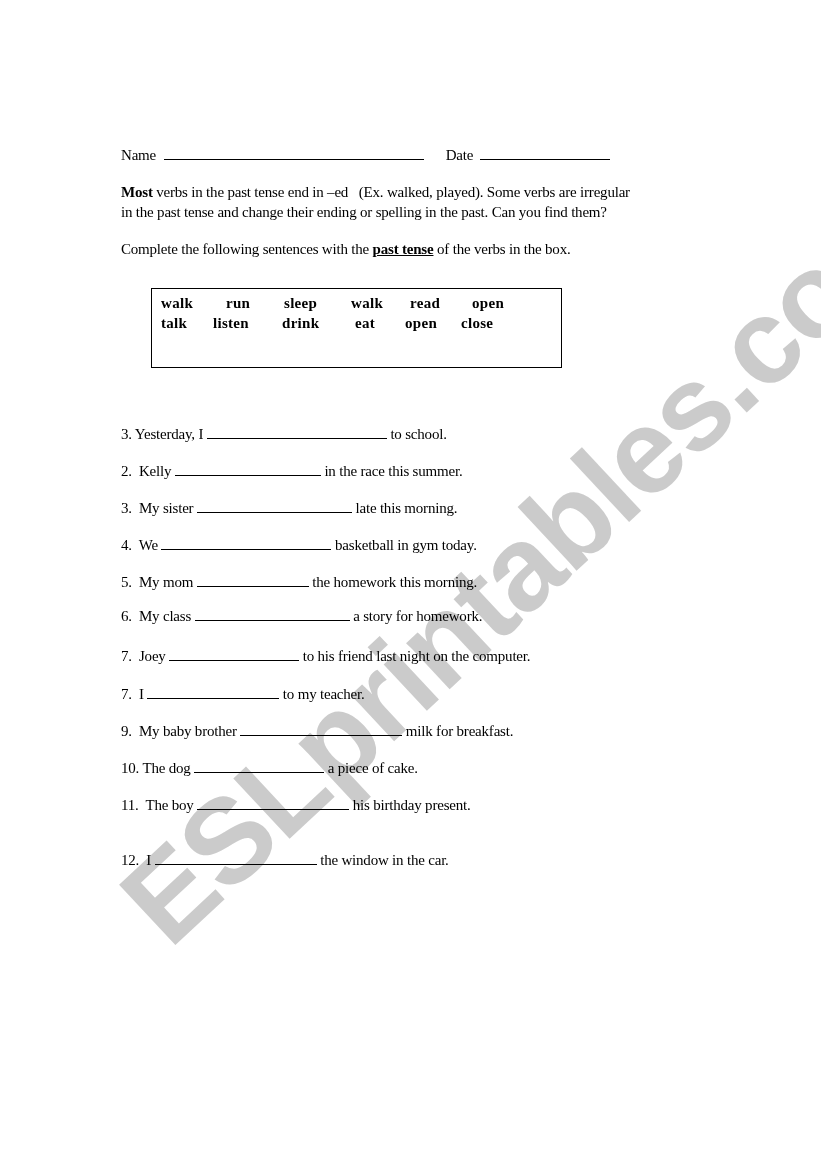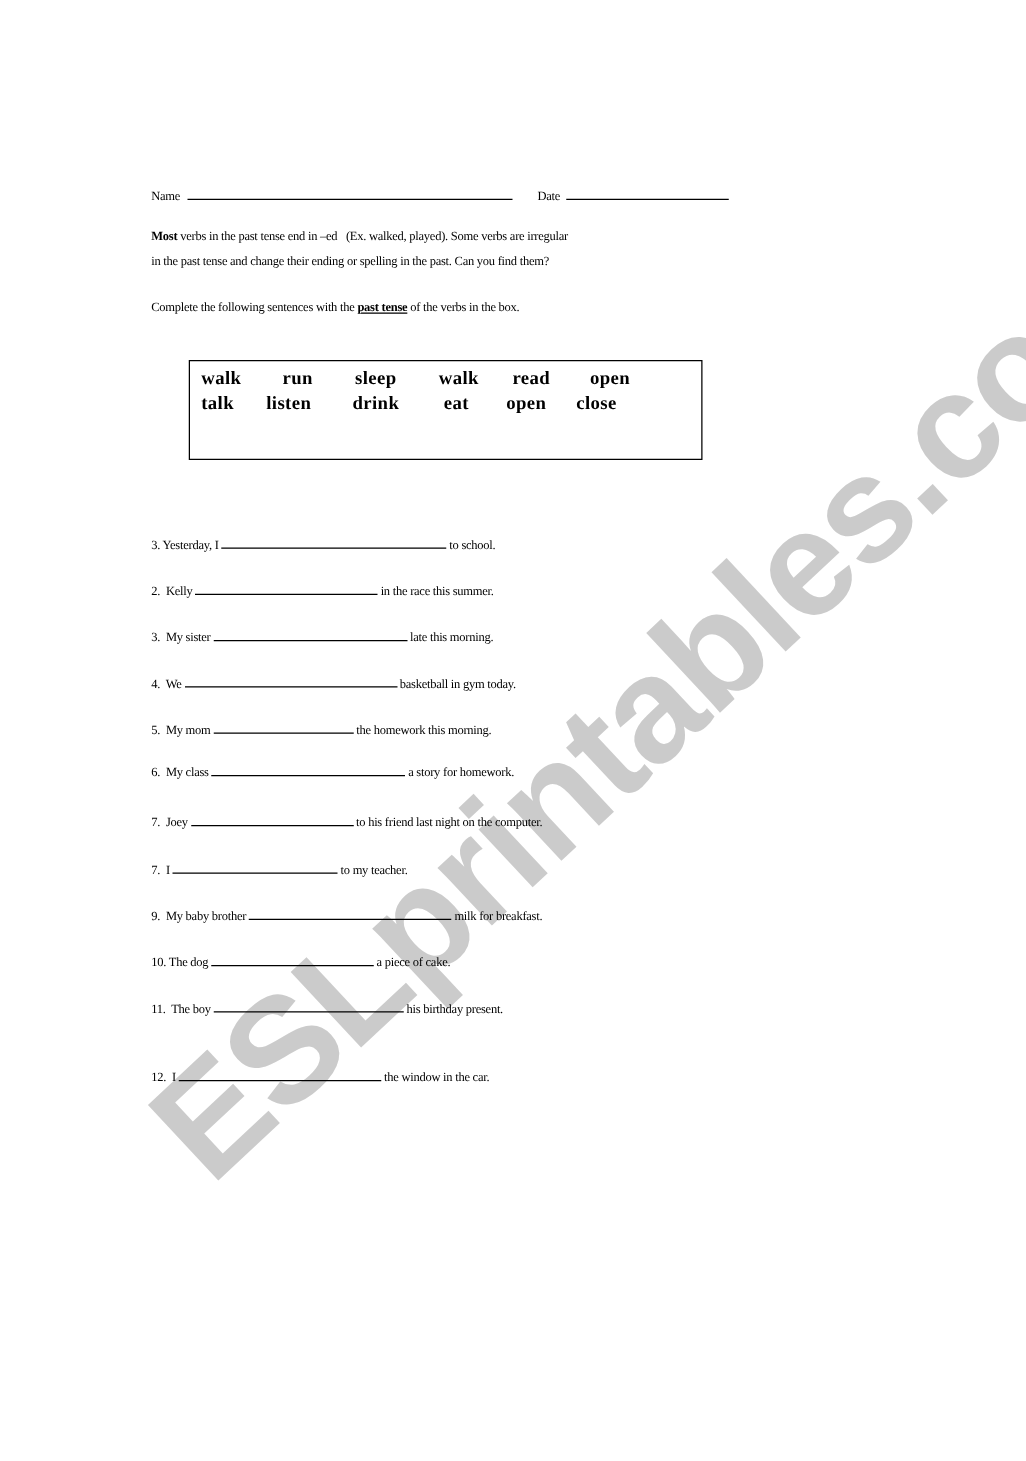--- a/index.html
+++ b/index.html
@@ -1,19 +1,19 @@
 <!DOCTYPE html>
 <html><head>
   <meta charset="utf-8">
   <style>
     html, body { margin: 0; padding: 0; background: #ffffff; }
     body { width: 821px; height: 1169px; position: relative; overflow: hidden;
            font-family: "Liberation Serif", "DejaVu Serif", serif; color: #000; }
     .page { position: absolute; left: 0; top: 0; width: 821px; height: 1169px; }
-    .line { position: absolute; left: 121px; font-size: 10px; white-space: nowrap; letter-spacing: -0.2px; }
+    .line { position: absolute; left: 121px; font-size: 15px; white-space: nowrap; letter-spacing: -0.2px; }
     .blank { display: inline-block; border-bottom: 1px solid #000; height: 12px; vertical-align: baseline; }
     .bold { font-weight: bold; }
     .ul { text-decoration: underline; font-weight: bold; }
     .verb-box { position: absolute; left: 151px; top: 288px; width: 411px; height: 80px;
                 border: 1px solid #000; box-sizing: border-box; }
     .verb { position: absolute; font-weight: bold; font-size: 15px; letter-spacing: 0.3px; }
     .watermark { position: absolute; left: 100px; top: 876px; transform-origin: 0 0;
                  transform: rotate(-43deg); font-family: "Liberation Sans", "DejaVu Sans", sans-serif;
                  font-weight: bold; font-size: 120px; color: #c9c9c9; opacity: 0.95;
                  white-space: nowrap; line-height: 1; pointer-events: none; letter-spacing: -2px; }

